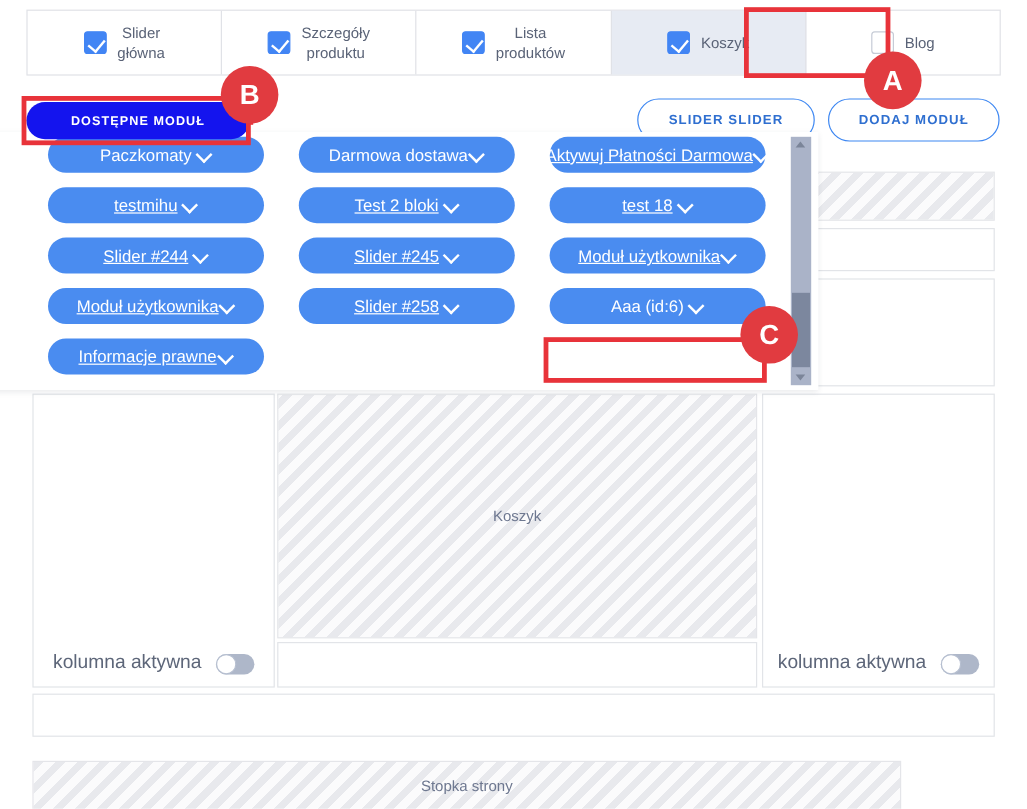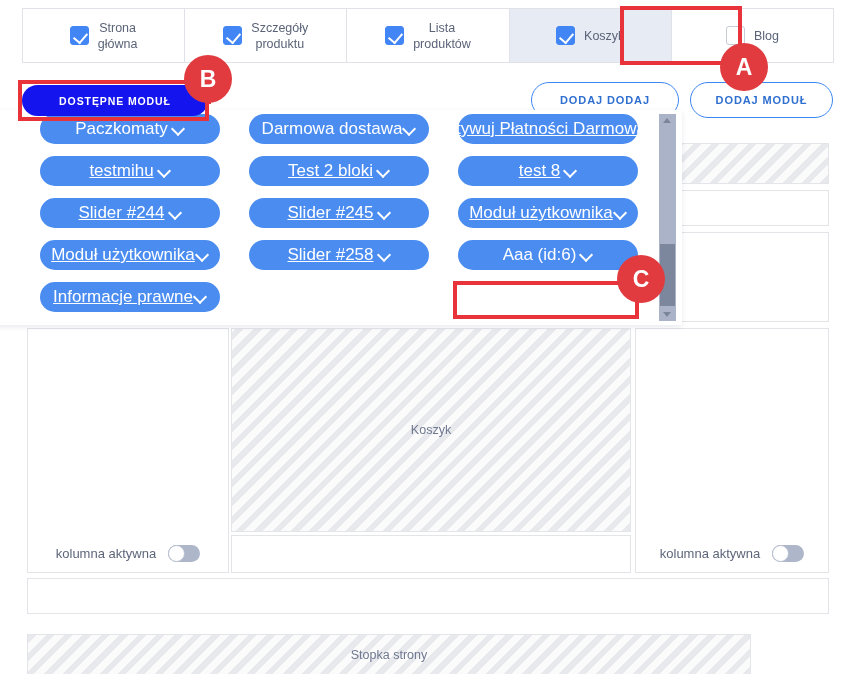--- a/index.html
+++ b/index.html
@@ -40,21 +40,21 @@
   
   #col-left{ position:absolute; left:27px; top:328px; width:202px; height:245px; }
   #col-center-hatch{ position:absolute; left:231px; top:328px; width:400px; height:204px; }
   #col-center-box{ position:absolute; left:231px; top:535px; width:400px; height:38px; }
   #col-right{ position:absolute; left:635px; top:328px; width:194px; height:245px; }
 
   .col-toggle-row{
     position:absolute; left:0; right:0; bottom:10px;
     display:flex; align-items:center; justify-content:center; gap:12px;
   }
-  .col-toggle-label{ font-size:13px; color:#5d6679; white-space:nowrap; }
+  .col-toggle-label{ font-size:16px; color:#5d6679; white-space:nowrap; }
   .toggle{
     width:32px; height:17px; border-radius:9px;
     background:#aeb7c9; position:relative; flex:0 0 auto;
   }
   .toggle .knob{
     position:absolute; left:0; top:0;
     width:17px; height:17px; border-radius:50%;
     background:#ffffff; border:1px solid #b6bfd0;
   }
 
@@ -123,21 +123,21 @@
     grid-template-columns:180px 180px 180px;
     grid-auto-rows:30px;
     column-gap:29px; row-gap:12px;
   }
   .mod-pill{
     height:30px; border-radius:15px; background:#4a8cf0;
     display:flex; align-items:center; justify-content:center;
     gap:4px; padding:0 12px; cursor:pointer; position:relative;
   }
   .mod-pill .mod-label{
-    font-size:17px; color:#ffffff; white-space:nowrap;
+    font-size:14px; color:#ffffff; white-space:nowrap;
   }
   .mod-pill .mod-label.link{ text-decoration:underline; }
   .chev{ flex:0 0 auto; width:13px; height:13px; position:relative; }
   .chev::after{
     content:""; position:absolute; left:1px; top:1px;
     width:8px; height:8px;
     border-right:2.2px solid #fff; border-bottom:2.2px solid #fff;
     transform:rotate(45deg);
   }
   .mod-pill.wide-label .chev{ margin-left:-3px; }
@@ -217,21 +217,21 @@
 
   <div id="prefooter-box" class="boxline"></div>
   <div id="footer-zone" class="hatch">
     <span class="zone-label">Stopka strony</span>
   </div>
 </div>
 
 <div id="tabbar">
     <div class="tab">
       <span class="cb on"></span>
-      <span class="tab-label">Strona
+      <span class="tab-label">Slider
 główna</span>
     </div>
     <div class="tab">
       <span class="cb on"></span>
       <span class="tab-label">Szczegóły
 produktu</span>
     </div>
     <div class="tab">
       <span class="cb on"></span>
       <span class="tab-label">Lista
@@ -241,21 +241,21 @@
       <span class="cb on"></span>
       <span class="tab-label">Koszyk</span>
     </div>
     <div class="tab">
       <span class="cb"></span>
       <span class="tab-label">Blog</span>
     </div>
   </div>
 
 <button id="btn-modules">DOSTĘPNE MODUŁ</button>
-<button id="btn-add-slider" class="btn-outline">DODAJ DODAJ</button>
+<button id="btn-add-slider" class="btn-outline">SLIDER SLIDER</button>
 <button id="btn-add-module" class="btn-outline">DODAJ MODUŁ</button>
 
 <div id="modules-panel">
   <div id="modules-grid">
       <div class="mod-pill">
         <span class="mod-label">Paczkomaty</span>
         <span class="chev"></span>
       </div>
       <div class="mod-pill wide-label">
         <span class="mod-label">Darmowa dostawa</span>
@@ -267,21 +267,21 @@
       </div>
       <div class="mod-pill">
         <span class="mod-label link">testmihu</span>
         <span class="chev"></span>
       </div>
       <div class="mod-pill">
         <span class="mod-label link">Test 2 bloki</span>
         <span class="chev"></span>
       </div>
       <div class="mod-pill">
-        <span class="mod-label link">test 8</span>
+        <span class="mod-label link">test 18</span>
         <span class="chev"></span>
       </div>
       <div class="mod-pill">
         <span class="mod-label link">Slider #244</span>
         <span class="chev"></span>
       </div>
       <div class="mod-pill">
         <span class="mod-label link">Slider #245</span>
         <span class="chev"></span>
       </div>

